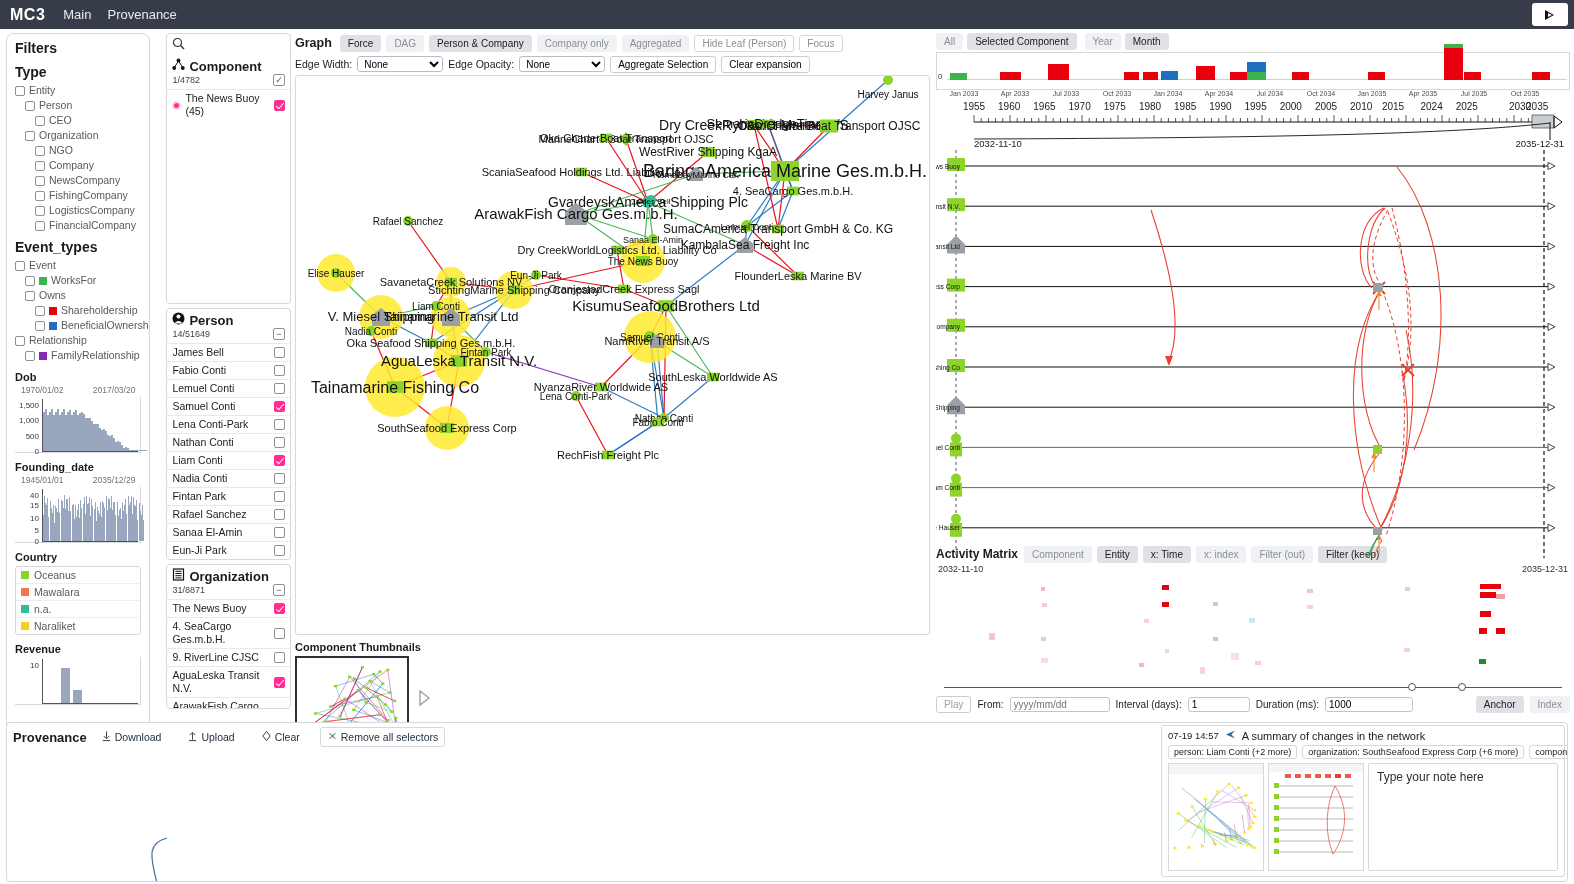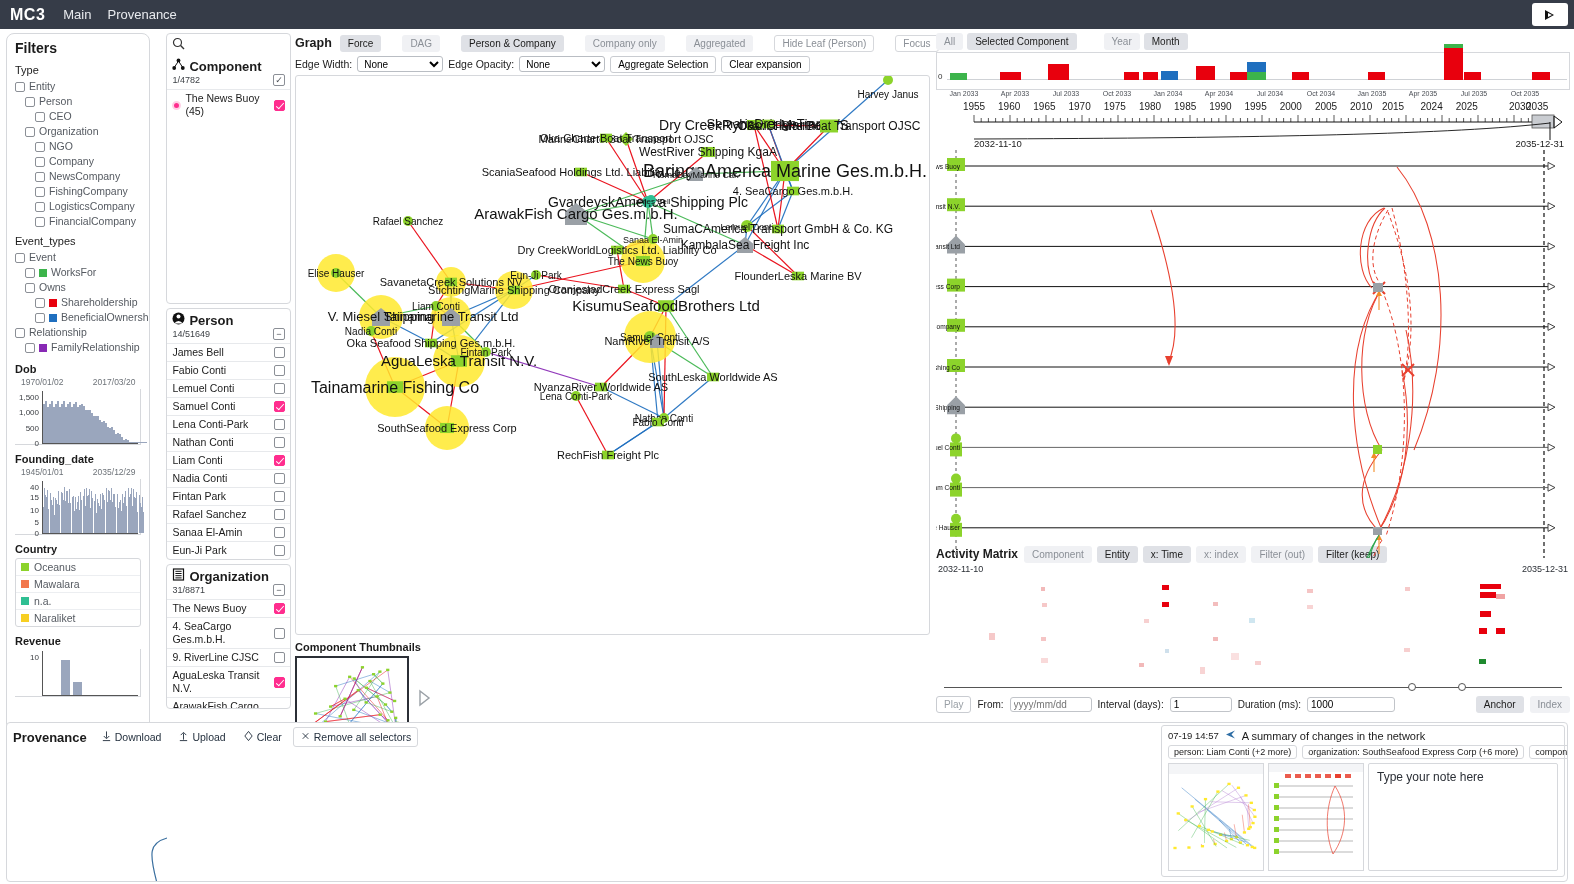--- a/index.html
+++ b/index.html
@@ -31,21 +31,21 @@
   #main { display: flex; height: 689px; width: 1574px; }
 
   
   #filters {
     width: 158px; border: 1px solid #d6d8dc; border-top: none; border-left: none;
     margin: 4px 12px 0 6px; border-radius: 8px; border-top: 1px solid #d6d8dc; border-left: 1px solid #d6d8dc;
     padding: 6px 8px; overflow: hidden; background: #fff;
     height: 840px;
   }
   #filters h2 { font-size: 14px; margin: 0 0 8px 0; font-weight: bold; }
-  .f-group-title { font-size: 11px; font-weight: normal; margin: 6px 0 3px 0; }
+  .f-group-title { font-size: 14px; font-weight: bold; margin: 6px 0 3px 0; }
   .f-row { display: flex; align-items: center; gap: 4px; line-height: 15px; height: 15px; }
   .f-row .cb {
     width: 10px; height: 10px; border: 1px solid #8b8f96; border-radius: 2px;
     background: #fff; flex: 0 0 auto;
   }
   .f-row .lbl { font-size: 10.5px; color: #555a61; white-space: nowrap; }
   .sw { width: 8px; height: 8px; display: inline-block; flex: 0 0 auto; }
   .ind1 { padding-left: 10px; } .ind2 { padding-left: 20px; }
   .hist-title { font-size: 11px; font-weight: bold; margin: 8px 0 2px 0; }
   .hist-range { display: flex; justify-content: space-between; font-size: 8.5px; color: #6d7278; padding: 0 6px; }
@@ -102,21 +102,21 @@
     background: #fff; cursor: pointer;
   }
   #canvaswrap { border: 1px solid #d6d8dc; border-radius: 3px; height: 560px; position: relative; background: #fff; overflow: hidden; }
   #gsvg { position: absolute; left: 0; top: 0; }
   .thumbs-title { font-size: 11px; font-weight: bold; margin: 6px 0 3px 0; }
   .thumb-row { display: flex; align-items: center; gap: 8px; }
   .thumb { width: 114px; height: 86px; border: 2px solid #2b2f36; background: #fff; }
 
   
   #right { flex: 1; margin: 4px 4px 0 6px; height: 680px; display: flex; flex-direction: column; }
-  .rbar { display: flex; align-items: flex-end; gap: 19px; height: 17px; }
+  .rbar { display: flex; align-items: flex-end; gap: 0; height: 17px; }
   .hist2 { border: 1px solid #d6d8dc; height: 38px; position: relative; margin-top: 2px; background: #fff; }
   .hist2 .zero { position: absolute; left: 1px; bottom: 8px; font-size: 8px; color: #333; }
   .hist2 .base { position: absolute; left: 10px; right: 2px; bottom: 9px; height: 1px; background: #cfd2d6; }
   .tb { position: absolute; bottom: 9px; }
   .monthlabels { position: relative; height: 10px; }
   .monthlabels span { position: absolute; font-size: 7px; color: #4a4e55; transform: translateX(-50%); }
   .yearlabels { position: relative; height: 13px; margin-top: 1px; }
   .yearlabels span { position: absolute; font-size: 10px; color: #1b1b1b; transform: translateX(-50%); }
   #tlwrap { flex: 1; position: relative; }
   .amx-bar { display: flex; align-items: center; gap: 6px; height: 18px; }
@@ -599,21 +599,21 @@
             <span class="t">ArawakFish Cargo Ges.m.b.H.</span>
             <span class="cb2"></span>
           </div>
         </div>
     </div>
   </div>
 
   <div id="graphpanel">
     <div class="gbar">
       <span class="ttl">Graph</span>
-      <span id="graph-toggles" style="display:flex;gap:21px">
+      <span id="graph-toggles" style="display:flex;gap:5px">
           <span class="tg sel">Force</span>
           <span class="tg">DAG</span>
           <span class="tg sel">Person &amp; Company</span>
           <span class="tg">Company only</span>
           <span class="tg">Aggregated</span>
           <span class="tg outline">Hide Leaf (Person)</span>
           <span class="tg outline">Focus</span>
         </span>
     </div>
     <div class="gbar2">
@@ -1187,36 +1187,36 @@
         <div class="px" style="left: 542.5px; top: 84px; width: 7.2px; height: 5px; background: rgb(31, 138, 47);"></div>
       </div>
     <div class="amx-slider">
       <div class="track"></div>
       <div class="knob" style="left:472px"></div>
       <div class="knob" style="left:522px"></div>
     </div>
     <div class="amx-ctrl">
       <button class="btn-sm" style="color:#9aa0a6">Play</button>
       <span>From:</span>
-      <input type="text" style="width: 82px;" placeholder="yyyy/mm/dd">
+      <input type="text" style="width: 100px;" placeholder="yyyy/mm/dd">
       <span>Interval (days):</span>
       <input type="text" style="width: 62px;" value="1">
       <span>Duration (ms):</span>
       <input type="text" style="width: 88px;" value="1000">
       <span style="flex:1"></span>
       <span class="tg sel">Anchor</span>
       <span class="tg">Index</span>
     </div>
   </div>
 </div>
 
 <div id="prov">
   <div class="pbar">
     <span class="ttl">Provenance</span>
-    <span id="prov-buttons" style="display:flex;gap:5px">
+    <span id="prov-buttons" style="display:flex;gap:14px">
         <span class="pbtn">
           <span><svg width="11" height="12" viewBox="0 0 12 12">
               <path d="M6 1 V8 M3 6 L6 9 L9 6 M2 11 H10" fill="none" stroke="#25313f" stroke-width="1"></path>
             </svg></span>
           <span>Download</span>
         </span>
         <span class="pbtn">
           <span><svg width="11" height="12" viewBox="0 0 12 12">
               <path d="M6 10 V3 M3 5 L6 2 L9 5 M2 11 H10" fill="none" stroke="#25313f" stroke-width="1"></path>
             </svg></span>

